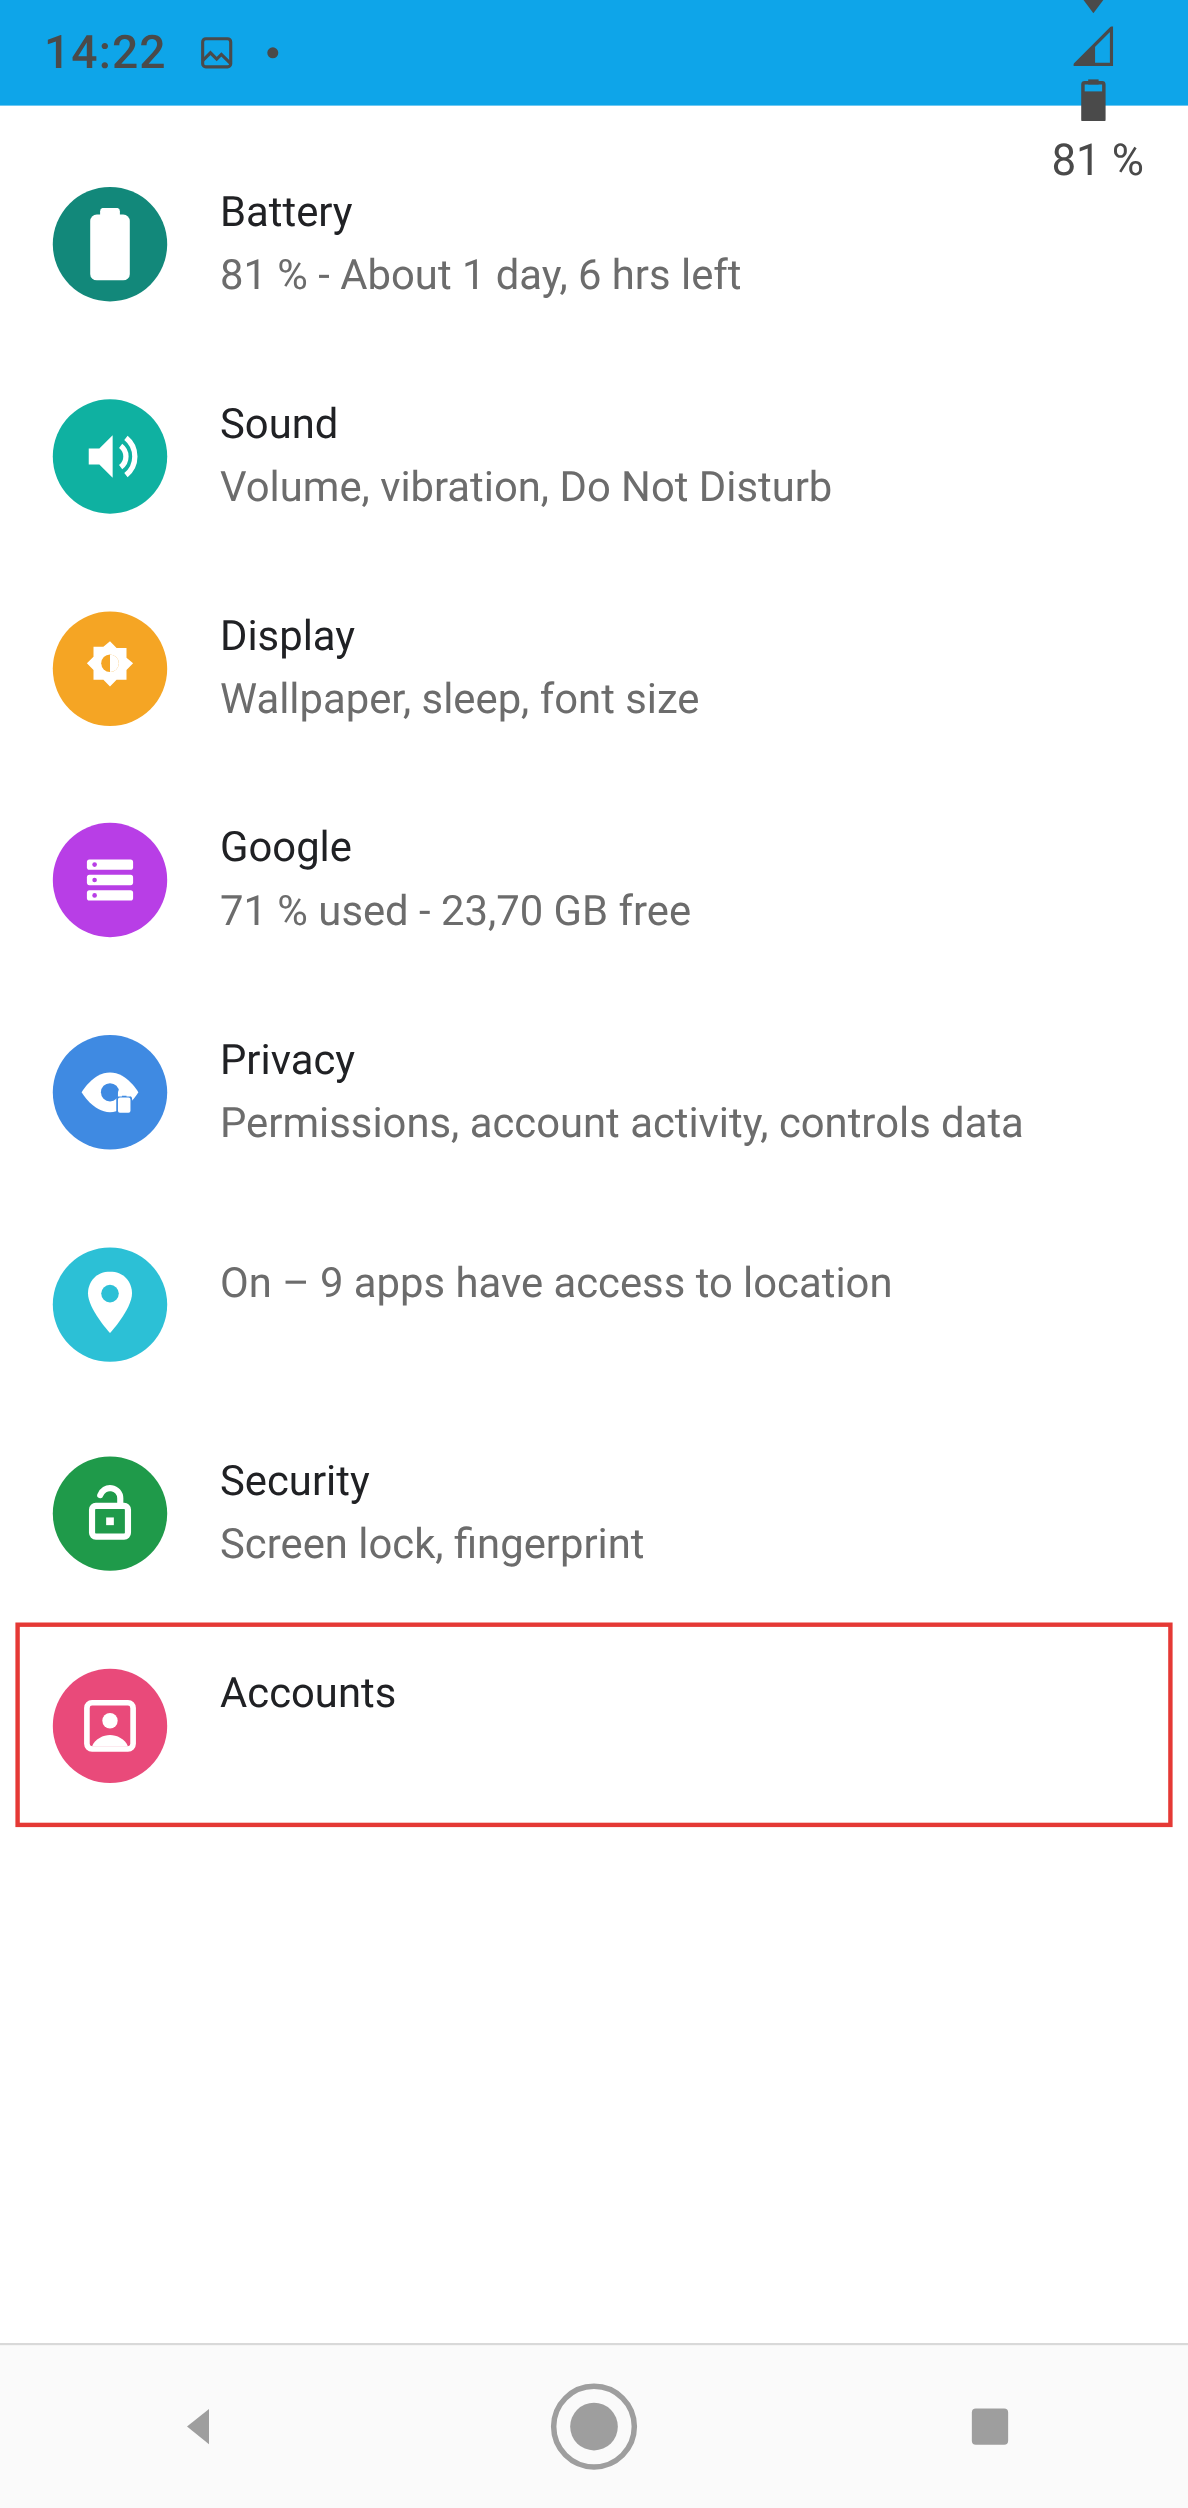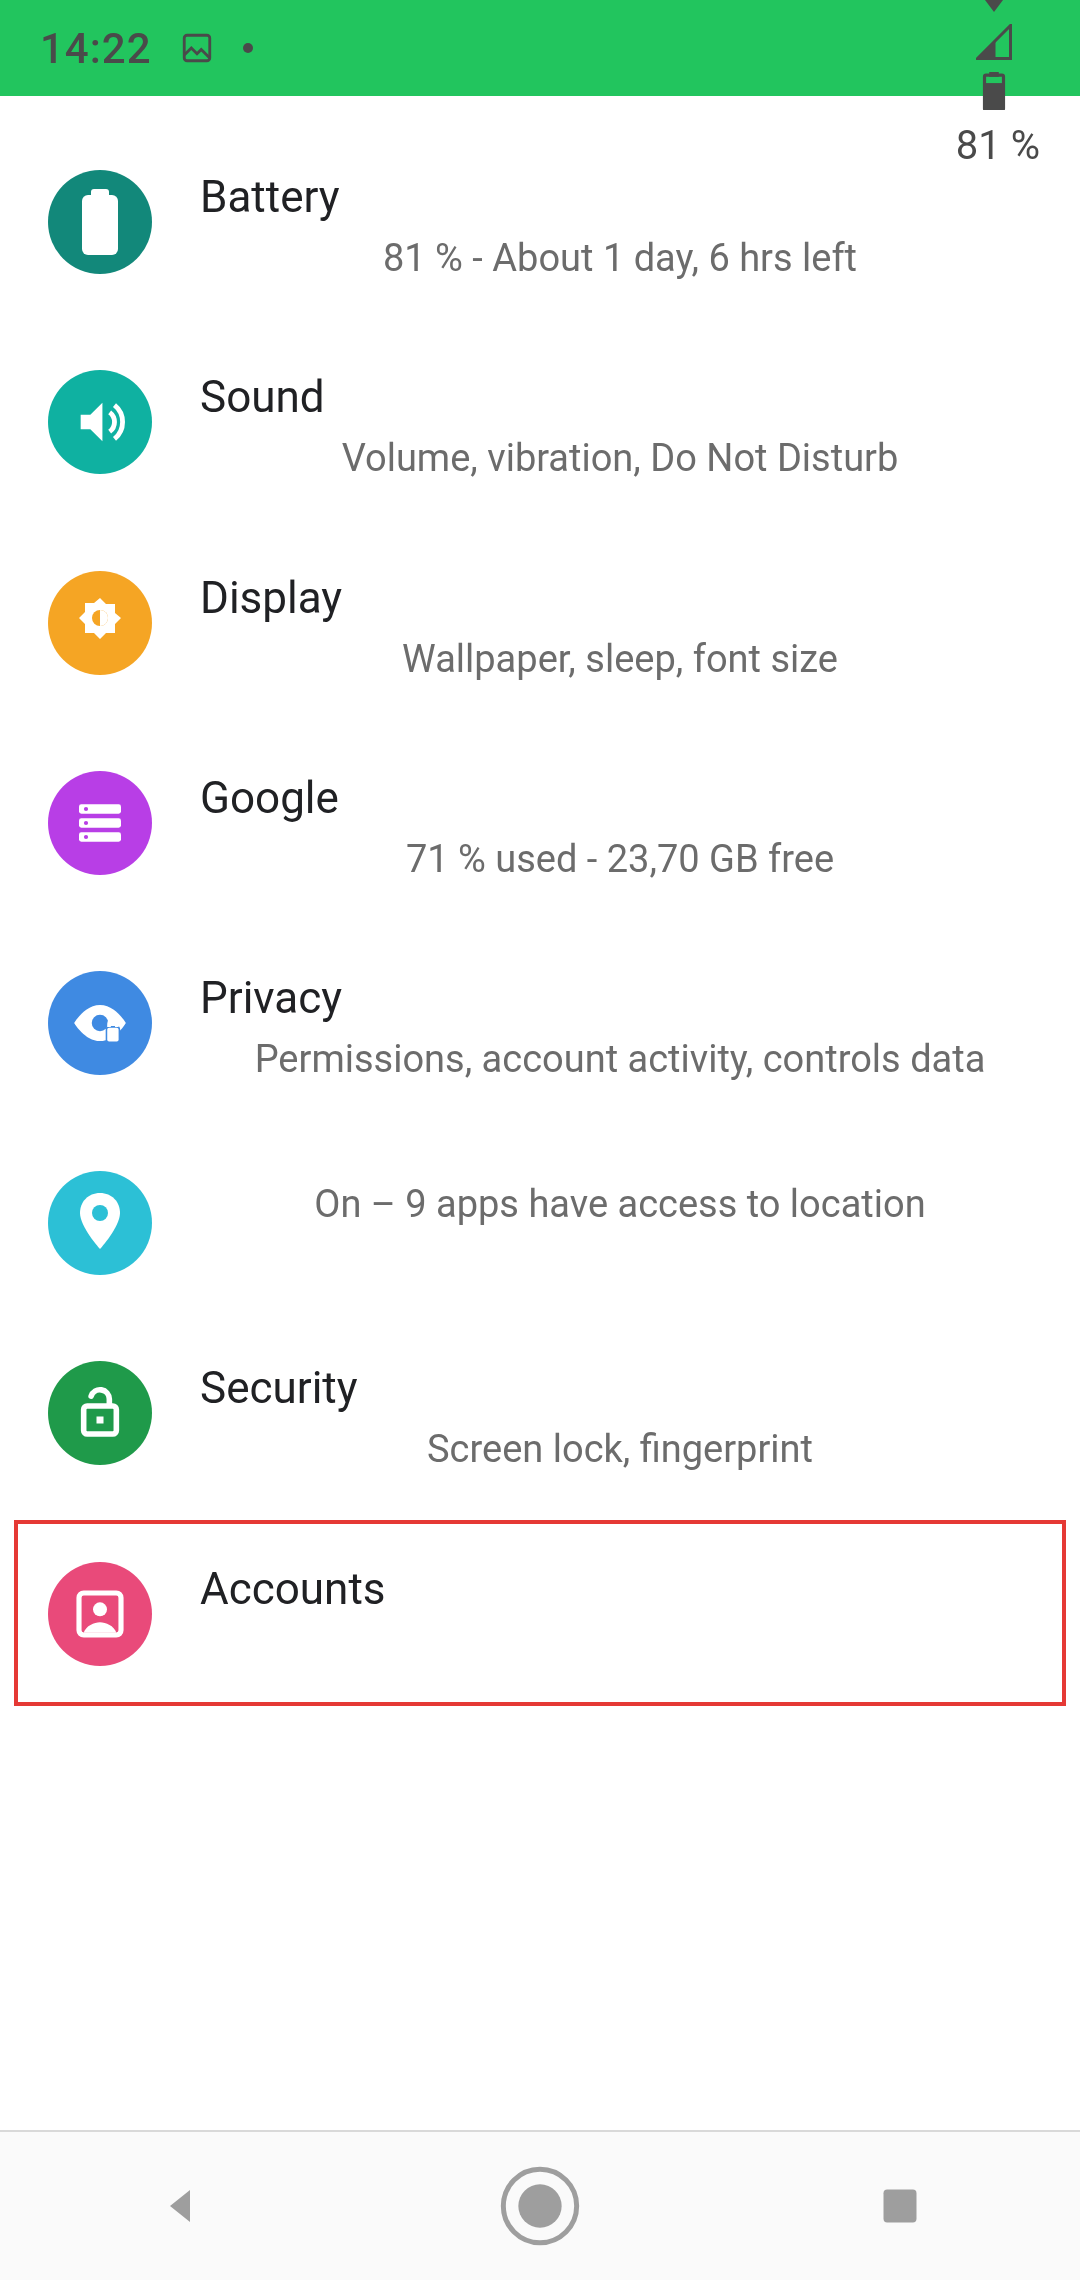--- a/index.html
+++ b/index.html
@@ -1,19 +1,19 @@
 <!DOCTYPE html>
 <html><head>
 <meta charset="utf-8">
 <style>
   * { box-sizing: border-box; margin: 0; padding: 0; }
   html, body { width: 1080px; height: 2280px; font-family: Roboto, "Helvetica Neue", Arial, sans-serif; background: #ffffff; }
   .statusbar {
     height: 96px;
-    background: #22c55e;
+    background: #0ea5e9;
     display: flex;
     align-items: center;
     justify-content: space-between;
     padding: 0 40px;
     color: #4a4a4a;
   }
   .statusbar-left { display: flex; align-items: center; gap: 28px; }
   .status-time { font-size: 42px; font-weight: 500; letter-spacing: 1px; }
   .statusbar-right { display: flex; align-items: center; gap: 12px; flex-direction: column; }
   .status-battery-pct { font-size: 40px; font-weight: 400; margin-left: 8px; }
@@ -36,22 +36,22 @@
     padding-left: 36px;
     padding-right: 28px;
   }
   .icon-circle {
     width: 104px; height: 104px; min-width: 104px;
     border-radius: 50%;
     display: flex; align-items: center; justify-content: center;
     margin-top: 2px;
   }
   .setting-text { flex: 1; padding-top: 2px; }
-  .setting-title { font-size: 44px; color: #202124; font-weight: 400; line-height: 1.25; }
-  .setting-sub { font-size: 38px; color: #6c6c6c; margin-top: 8px; line-height: 1.35; text-align: center; }
+  .setting-title { font-size: 38px; color: #202124; font-weight: 400; line-height: 1.25; }
+  .setting-sub { font-size: 38px; color: #6c6c6c; margin-top: 8px; line-height: 1.35; }
   .navbar {
     position: absolute;
     left: 0; right: 0;
     width: 1080px;
     height: 150px;
     top: calc(2280px - 150px);
     border-top: 2px solid #d9d9d9;
     background: #fafafa;
     display: flex;
     align-items: center;

